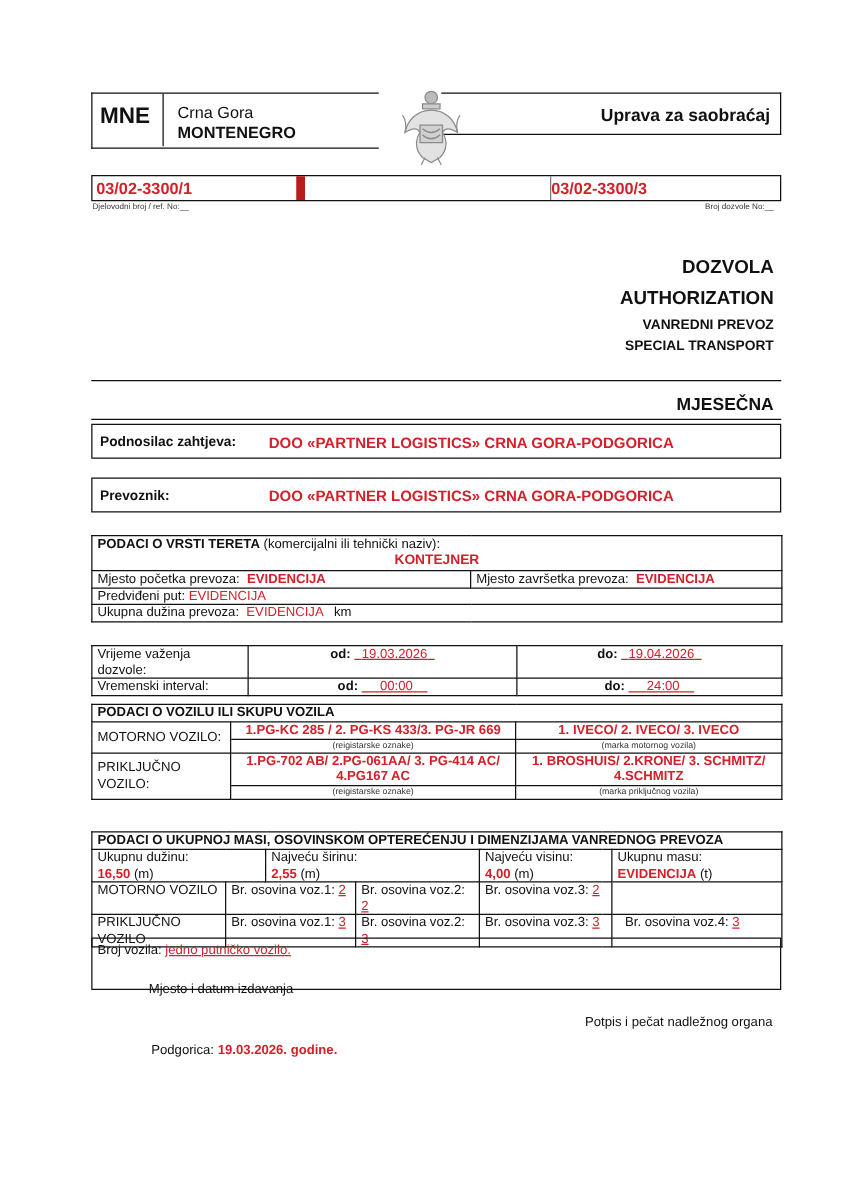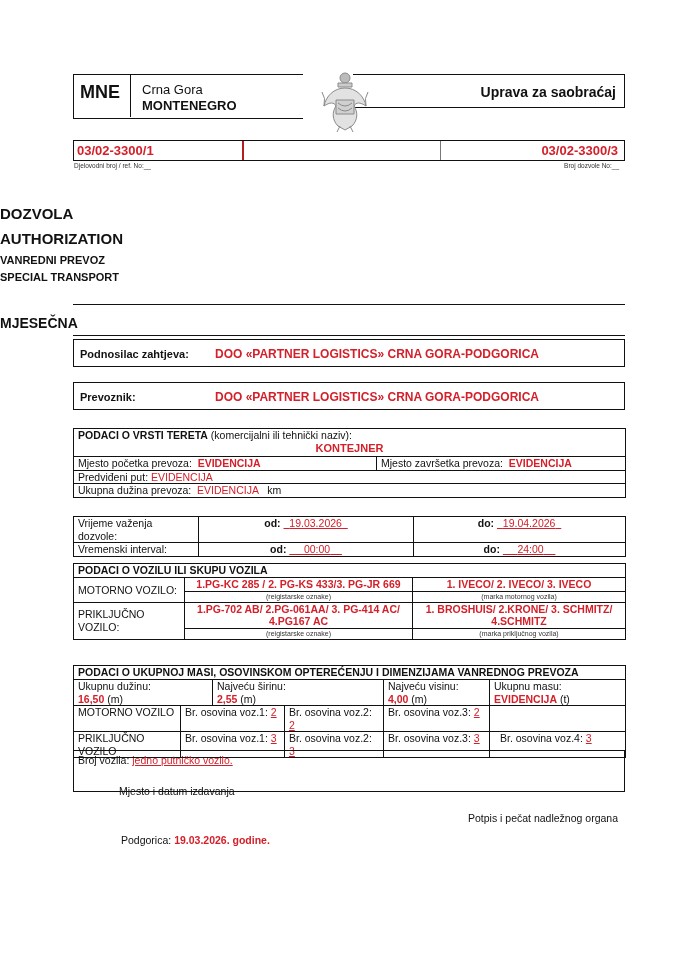--- a/index.html
+++ b/index.html
@@ -39,27 +39,27 @@
     }
     #arms {
       position: absolute; left: 316px; top: 70px; width: 58px; height: 64px;
     }
 
     
     #refrow {
       left: 73px; top: 140px; width: 552px; height: 21px;
       border: 1.5px solid #111; display: flex;
     }
-    #refrow .c1 { width: 170px; border-right: 2px solid #b91c1c; font-size: 13px; font-weight: bold; padding: 2px 0 0 3px; }
+    #refrow .c1 { width: 170px; border-right: 7px solid #b91c1c; font-size: 13px; font-weight: bold; padding: 2px 0 0 3px; }
     #refrow .c2 { width: 197px; border-right: 1px solid #777; }
-    #refrow .c3 { flex: 1; font-size: 13px; font-weight: bold; text-align: right; padding: 2px 6px 0 0; }
+    #refrow .c3 { flex: 1; font-size: 13px; font-weight: bold; padding: 2px 6px 0 0; }
     .tiny { font-size: 6.5px; color: #333; }
 
     
-    .title { left: 0; width: 619px; text-align: left; font-weight: bold; }
+    .title { left: 0; width: 619px; text-align: right; font-weight: bold; }
 
     .hr { left: 73px; width: 552px; height: 0; border-top: 1.5px solid #111; }
 
     
     .party {
       left: 73px; width: 552px; height: 28px; border: 1.5px solid #111;
       font-size: 11px;
     }
     .party .lbl { position: absolute; left: 6px; top: 8px; font-weight: bold; }
     .party .val { position: absolute; left: 141px; top: 7px; font-weight: bold; font-size: 12px; }

